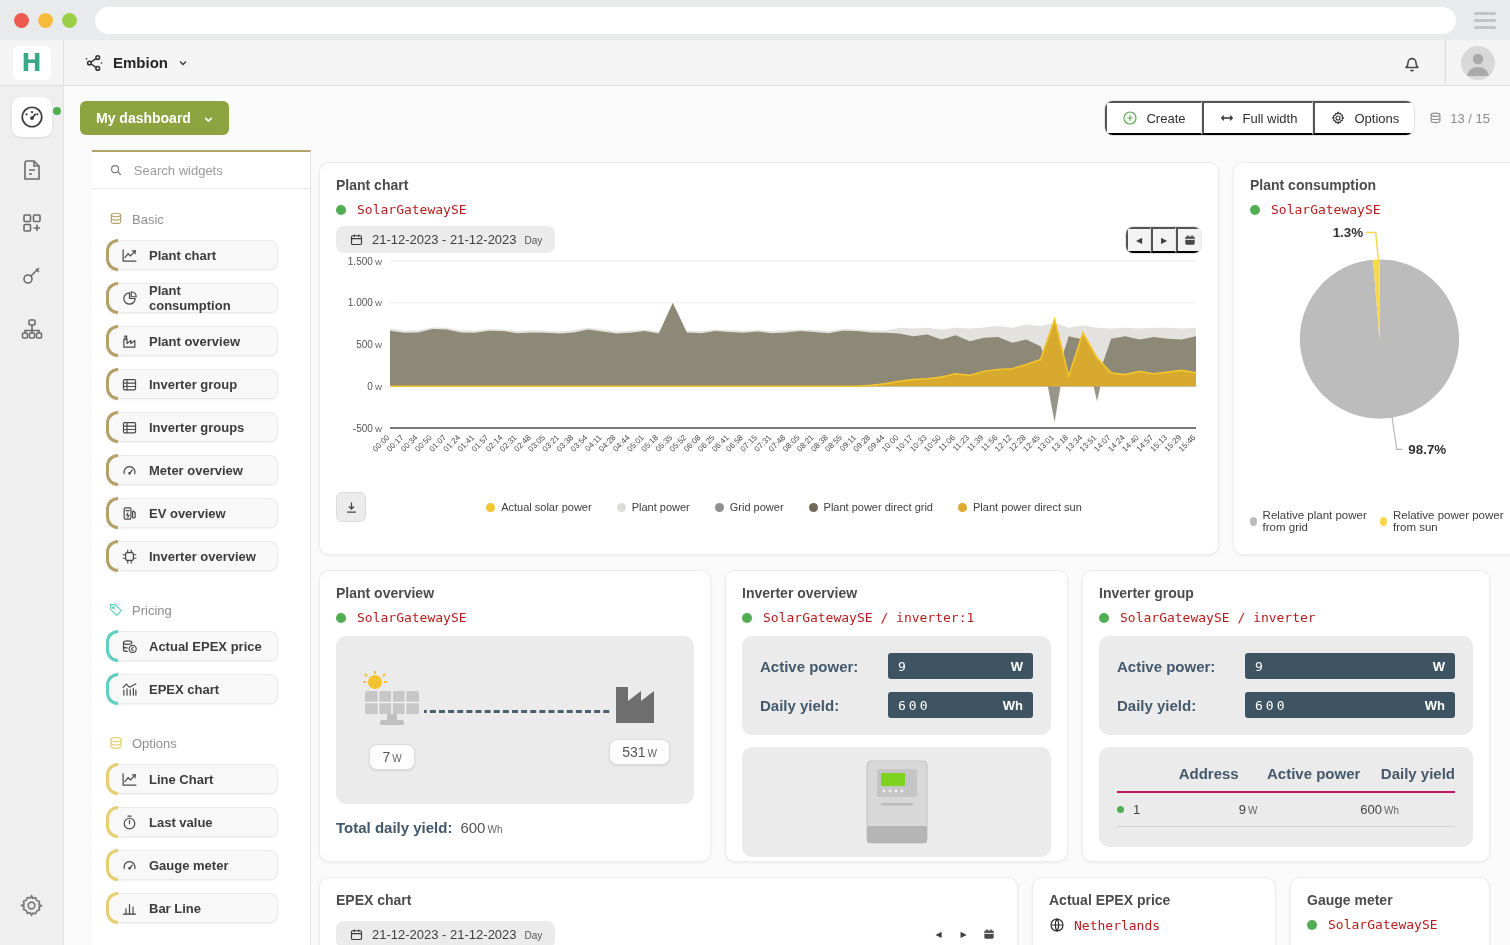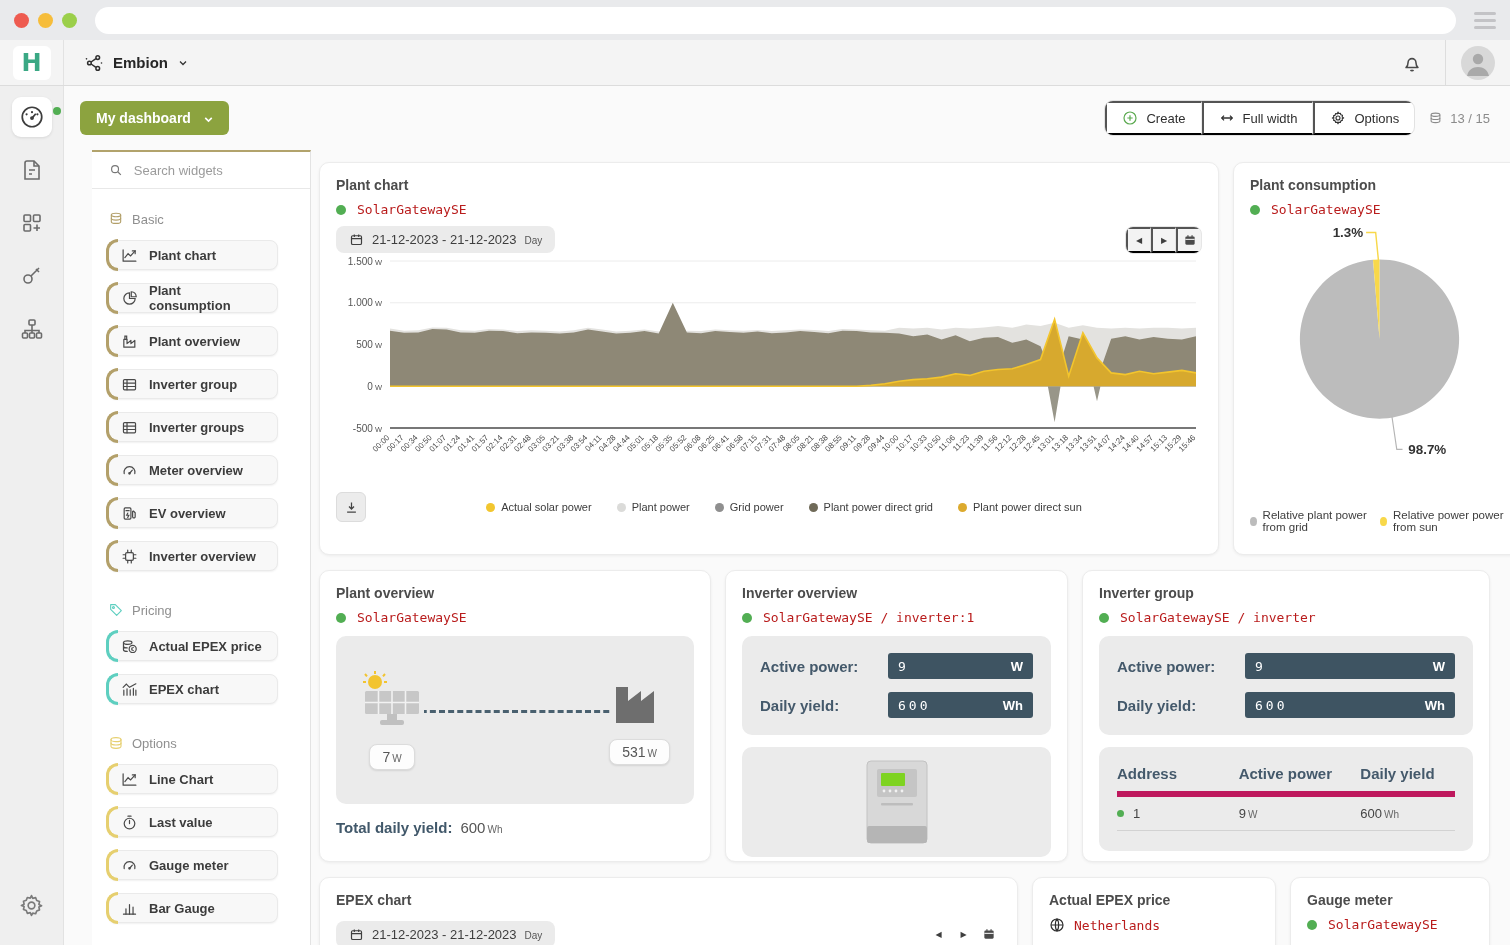--- a/index.html
+++ b/index.html
@@ -104,21 +104,21 @@
   .kvrow { display:flex; align-items:center; }
   .kvlabel { font-size:15px; font-weight:bold; color:#44596b; width:128px; flex:none; }
   .badge { flex:1; height:26px; color:#fff; display:flex; align-items:center; padding:0 10px; border-radius:3px;
            font-family:"DejaVu Sans Mono",monospace; font-size:13px; letter-spacing:3px; }
   .badge .bunit { margin-left:auto; font-family:"Liberation Sans",sans-serif; font-weight:bold; letter-spacing:0; font-size:13px; }
   .dev-panel { background:#ebebeb; border-radius:10px; margin-top:12px; height:110px; display:flex; align-items:center; justify-content:center; }
 
   .card-ig { flex:1; height:292px; }
   .tblpanel { background:#ebebeb; border-radius:10px; margin-top:12px; padding:12px 18px 20px; }
   .tbl { width:100%; border-collapse:collapse; }
-  .tbl th { text-align:left; font-size:15px; color:#44596b; padding:6px 0 9px; border-bottom:6px solid #be185d; }
+  .tbl th { text-align:right; font-size:15px; color:#44596b; padding:6px 0 9px; border-bottom:2px solid #be185d; }
   .tbl td { font-size:13px; color:#444; padding:9px 0; border-bottom:1px solid #d2d2d2; }
   .addr-cell { display:flex; align-items:center; gap:9px; }
 
   .card-epex { width:699px; height:160px; flex:none; position:relative; overflow:hidden; }
   .card-price { width:244px; height:160px; flex:none; }
   .card-gauge { flex:1; height:160px; }
 
   svg.icon { display:block; }
   text { font-family:"Liberation Sans",sans-serif; }
 </style>
@@ -440,21 +440,21 @@
                 </span>
                 <span>Gauge meter</span>
               </div>
               <div class="witem" style="--acc: #e6cf6f;">
                 <span class="icon">
                   <svg class="icon" width="17" height="17" viewBox="0 0 24 24" fill="none" stroke="#4a4a4a" stroke-width="1.7" stroke-linecap="round">
                     <path d="M3.5 20h17"></path>
                     <path d="M7 20v-7.5M12 20V6.5M17 20v-10"></path>
                   </svg>
                 </span>
-                <span>Bar Gauge</span>
+                <span>Bar Line</span>
               </div>
             </div>
         </div>
 
         <div class="canvas">
           <div class="crow">
 
             <div class="card card-plantchart">
               <div class="card-title">Plant chart</div>
               <div class="status">

